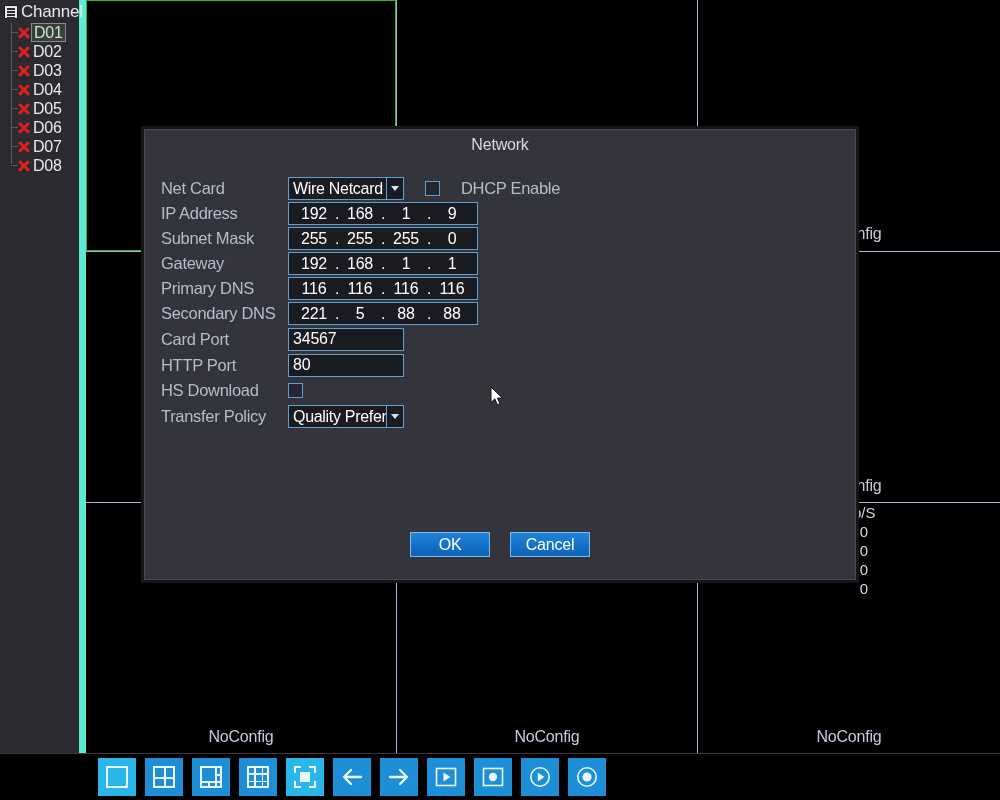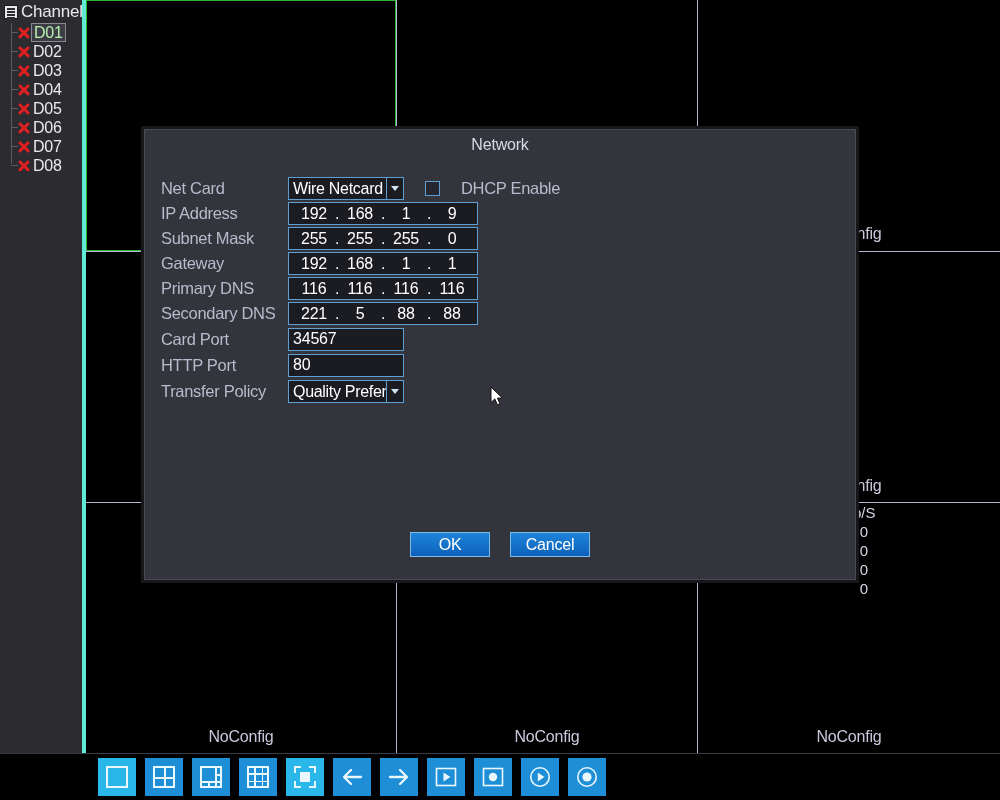--- a/index.html
+++ b/index.html
@@ -9,21 +9,21 @@
     -webkit-font-smoothing:antialiased;
     position:relative;
   }
 
   
   #screen { position:absolute; inset:0; background:#000; }
 
   
   #sidebar {
     position:absolute; left:0; top:0; width:86px; height:753px;
-    background:#2b2b30; border-right:4px solid #5eead4;
+    background:#2b2b30; border-right:7px solid #5eead4;
   }
   .ch-head {
     display:flex; align-items:center; gap:3px;
     padding:2px 0 1px 4px; color:#e8e8ee; font-size:17px;
     letter-spacing:-0.2px;
   }
   .ch-head-icon {
     width:14px; height:14px; background:#e8e8ee; border:1px solid #1a1a1a;
     position:relative; flex:0 0 auto;
   }
@@ -361,20 +361,24 @@
         </div>
       </div>
 
       <div class="frow" style="height:26px">
         <span class="flabel">HTTP Port</span>
         <div class="inp port">
           <span>80</span>
         </div>
       </div>
 
+      <div class="frow">
+        <span class="flabel">HS Download</span>
+        <span class="cbx"></span>
+      </div>
 
       <div class="frow" style="height:27px">
         <span class="flabel">Transfer Policy</span>
         <div class="sel-box">
           <span class="sel-txt">Quality Prefer</span>
           <span class="sel-arrow">
               <i class="caret"></i>
             </span>
         </div>
       </div>

